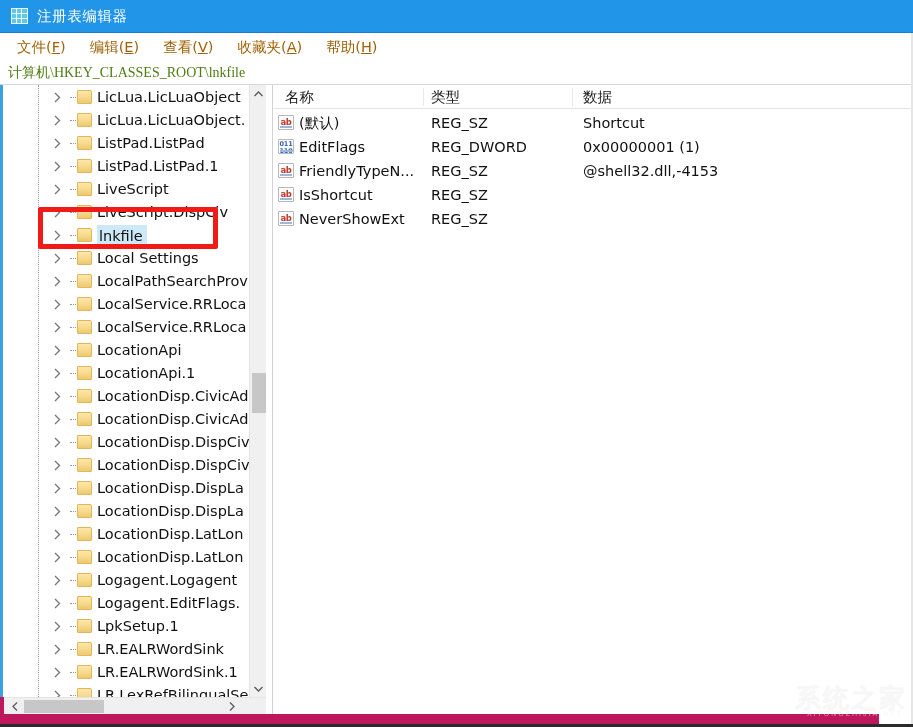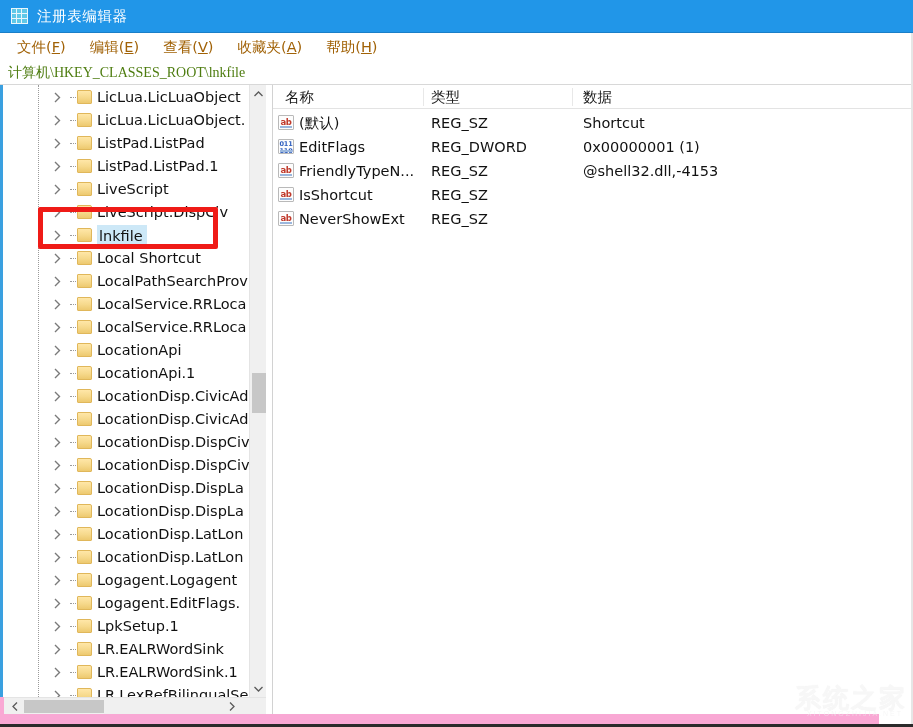--- a/index.html
+++ b/index.html
@@ -59,21 +59,21 @@
     padding-left:8px;
   }
   #address-text{
     font-size:14px; color:#4d7c0f; white-space:nowrap;
     font-family:Liberation Serif, serif;
   }
 
   
   #content{
     position:absolute; left:0; top:85px; width:879px; height:642px;
-    background:#f9a8d4;
+    background:#be185d;
     padding-left:17px;
   }
   
   #left-edge{
     position:absolute; left:0; top:0; width:4px; height:612px;
     background:#ffffff; border-left:3px solid #3aa0e0;
   }
 
   
   #tree-pane{
@@ -364,21 +364,21 @@
         <div class="tree-row" style="top: 162px;">
           <div class="chev">
             <svg width="7" height="11" viewBox="0 0 7 11">
               <path d="M1 1 L5.5 5.5 L1 10" fill="none" stroke="#7a7a7a" stroke-width="1.4"></path>
             </svg>
           </div>
           <div class="dotlink"></div>
           <div class="folder">
             <div class="back"></div>
           </div>
-          <div class="node-label">Local Shortcut</div>
+          <div class="node-label">Local Settings</div>
         </div>
         <div class="tree-row" style="top: 185px;">
           <div class="chev">
             <svg width="7" height="11" viewBox="0 0 7 11">
               <path d="M1 1 L5.5 5.5 L1 10" fill="none" stroke="#7a7a7a" stroke-width="1.4"></path>
             </svg>
           </div>
           <div class="dotlink"></div>
           <div class="folder">
             <div class="back"></div>

